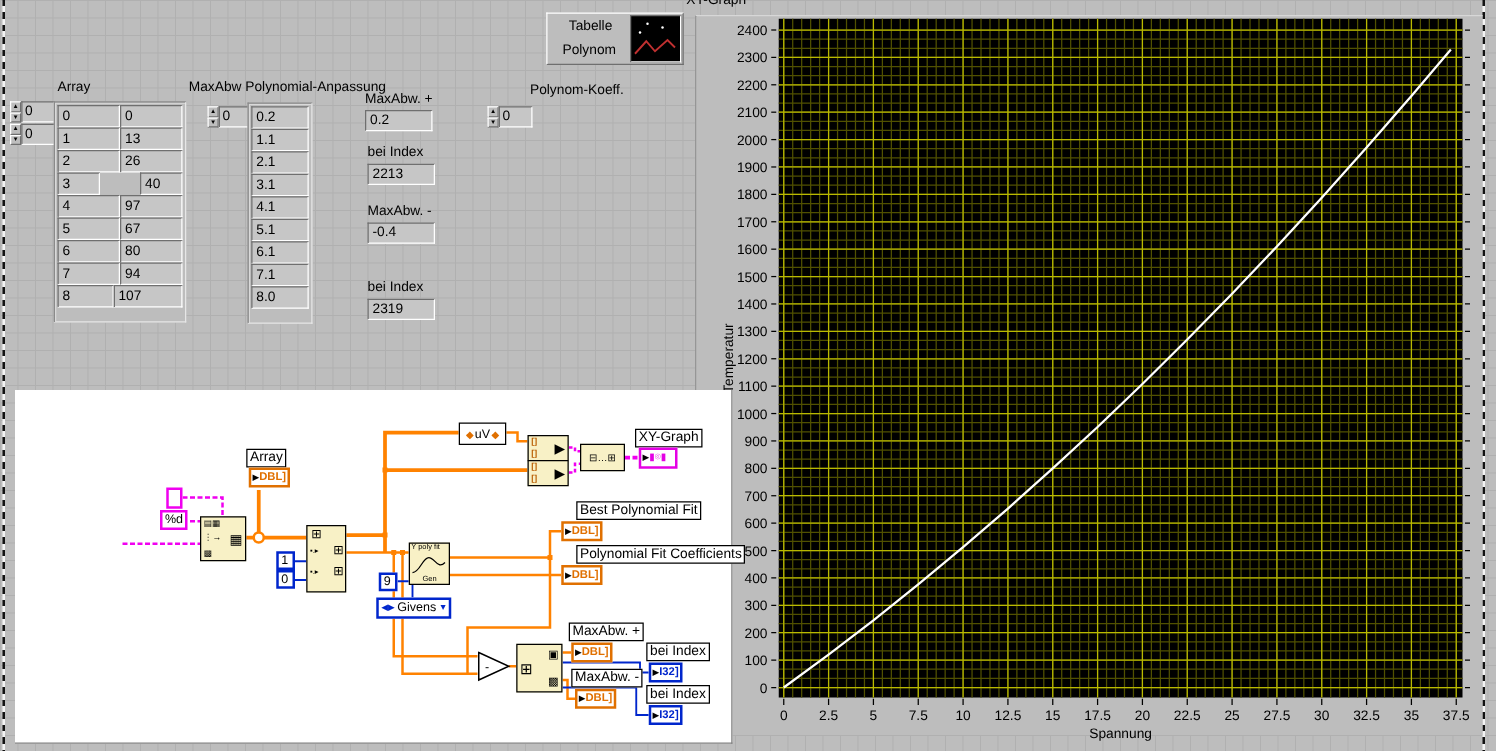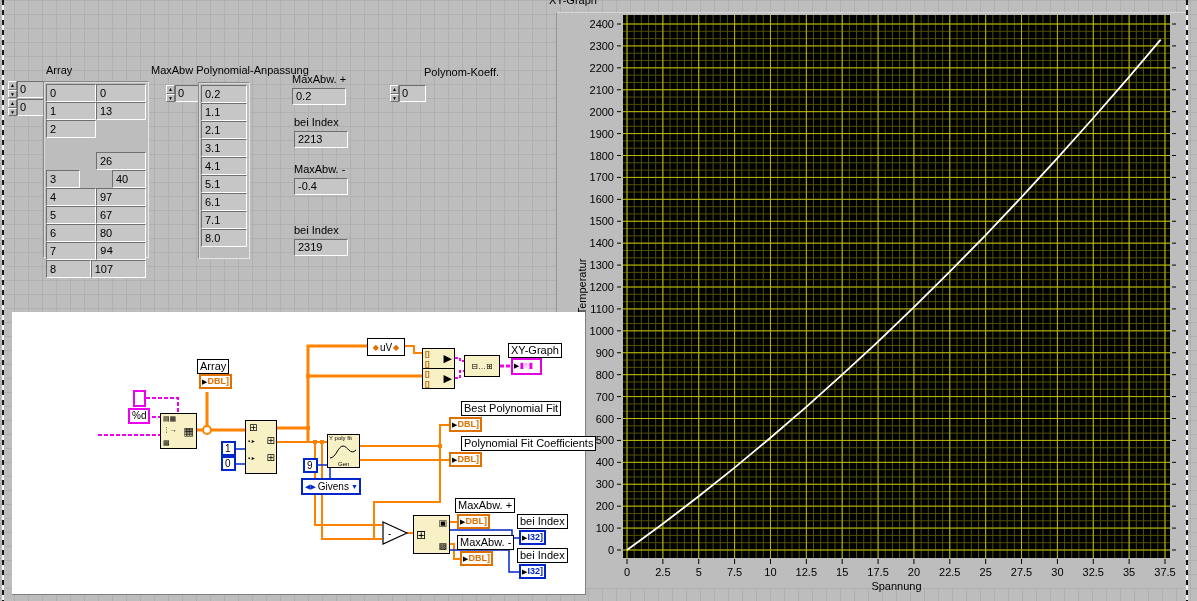--- a/index.html
+++ b/index.html
@@ -75,41 +75,41 @@
       <div style="display: flex;">
         <div class="cell" style="width: 50px;">0</div>
         <div class="cell" style="width: 50px;">0</div>
       </div>
       <div style="display: flex;">
         <div class="cell" style="width: 50px;">1</div>
         <div class="cell" style="width: 50px;">13</div>
       </div>
       <div style="display: flex;">
         <div class="cell" style="width: 50px;">2</div>
-        <div class="cell" style="width: 50px; margin-top: 32px;">26</div>
+        <div class="cell" style="width: 50px;">26</div>
       </div>
       <div style="display: flex;">
         <div class="cell" style="width: 50px;">3</div>
         <div class="cell" style="width: 50px; margin-left: 32px;">40</div>
       </div>
       <div style="display: flex;">
         <div class="cell" style="width: 50px;">4</div>
         <div class="cell" style="width: 50px;">97</div>
       </div>
       <div style="display: flex;">
         <div class="cell" style="width: 50px;">5</div>
         <div class="cell" style="width: 50px;">67</div>
       </div>
       <div style="display: flex;">
         <div class="cell" style="width: 50px;">6</div>
         <div class="cell" style="width: 50px;">80</div>
       </div>
       <div style="display: flex;">
         <div class="cell" style="width: 50px;">7</div>
-        <div class="cell" style="width: 50px; font-family: Liberation Mono, monospace;">94</div>
+        <div class="cell" style="width: 50px;">94</div>
       </div>
       <div style="display: flex;">
         <div class="cell" style="width: 50px;">8</div>
         <div class="cell" style="width: 62px;">107</div>
       </div>
     </div>
 
   <div class="abs lbl" style="left:151px;top:64px;">MaxAbw Polynomial-Anpassung</div>
   <div class="abs" style="left:166px;top:85px;">
     <div class="spinner">
@@ -145,20 +145,32 @@
   <div class="abs" style="left:390px;top:85px;">
     <div class="spinner">
       <div class="spin-btns">
           <div>▲</div>
           <div>▼</div>
         </div>
       <div class="spin-val">0</div>
     </div>
   </div>
 
+  <div class="abs raised" style="left:437px;top:10px;width:110px;height:42px;">
+    <div class="abs lbl" style="left:17px;top:4px;">Tabelle</div>
+    <div class="abs lbl" style="left:12px;top:23px;">Polynom</div>
+    <div class="abs sunken" style="left:66px;top:1px;width:41px;height:38px;background:#000;">
+      <svg width="39" height="36" style="display:block;">
+        <circle cx="13" cy="6" r="1" fill="#fff"></circle>
+          <circle cx="25" cy="9" r="1" fill="#fff"></circle>
+          <circle cx="7" cy="13" r="1" fill="#fff"></circle>
+        <polyline points="3,30 12,20 19,28 29,19 35,25" fill="none" stroke="#c03030" stroke-width="1.5"></polyline>
+      </svg>
+    </div>
+  </div>
 
   <div class="abs" style="left:556px;top:12px;width:630px;height:576px;background:#bdbdbd;border-left:1px solid #969696;border-top:1px solid #d7d7d7;"></div>
   <div class="abs lbl" style="left:549px;top:-6px;">XY-Graph</div>
   <svg id="chart" class="abs" style="left:556px;top:0;" width="641" height="598">
       <rect x="67" y="15" width="547" height="543" fill="#000000"></rect>
       <line x1="71" y1="15" x2="71" y2="558" stroke="#515100" stroke-width="1"></line>
       <line x1="78.17333333333333" y1="15" x2="78.17333333333333" y2="558" stroke="#515100" stroke-width="1"></line>
       <line x1="85.34666666666666" y1="15" x2="85.34666666666666" y2="558" stroke="#515100" stroke-width="1"></line>
       <line x1="92.52" y1="15" x2="92.52" y2="558" stroke="#515100" stroke-width="1"></line>
       <line x1="99.69333333333333" y1="15" x2="99.69333333333333" y2="558" stroke="#515100" stroke-width="1"></line>

